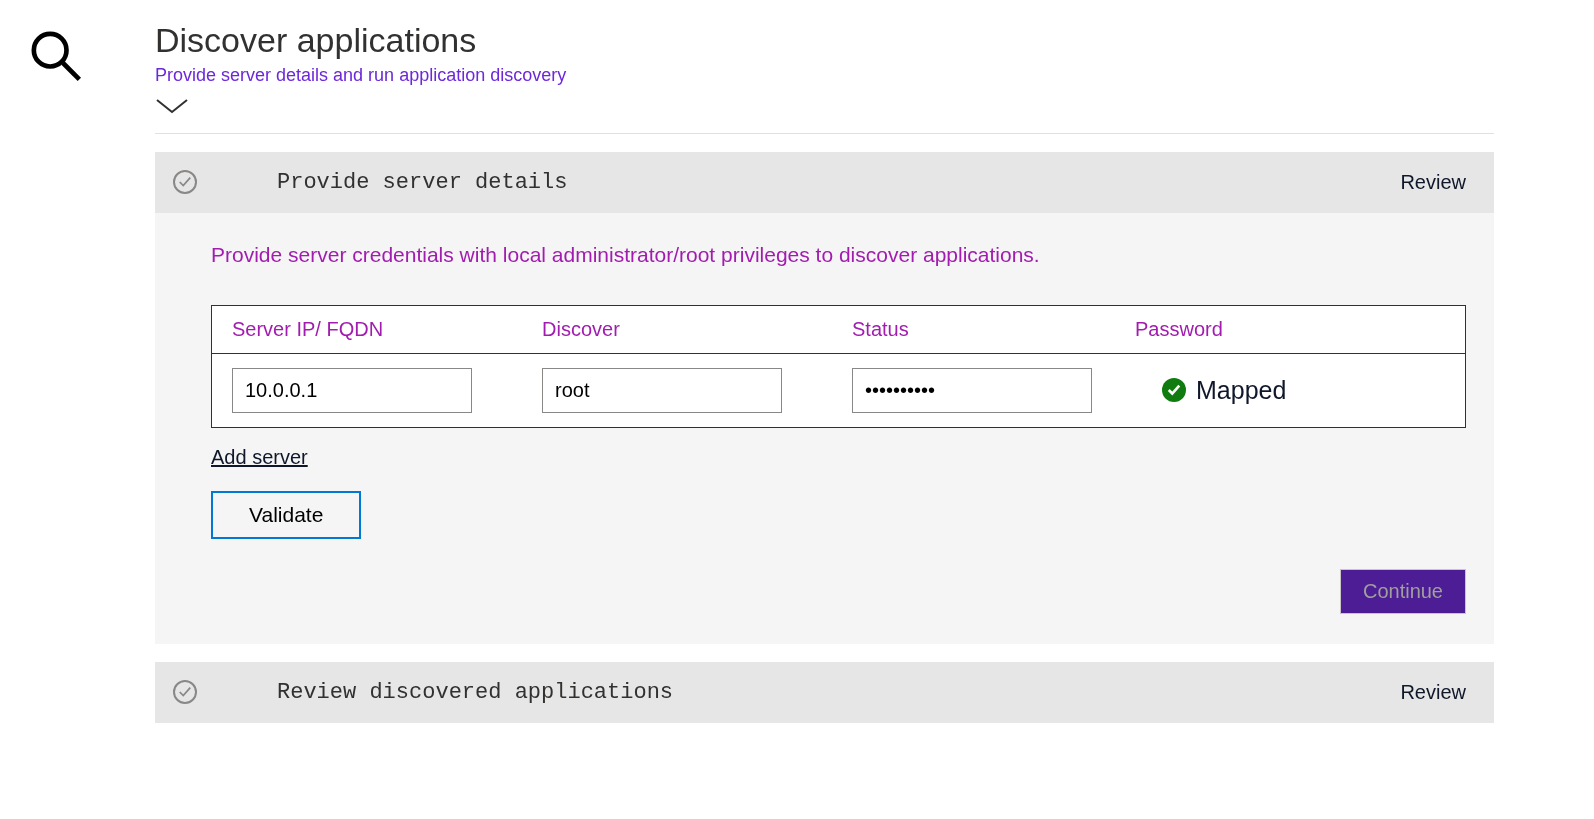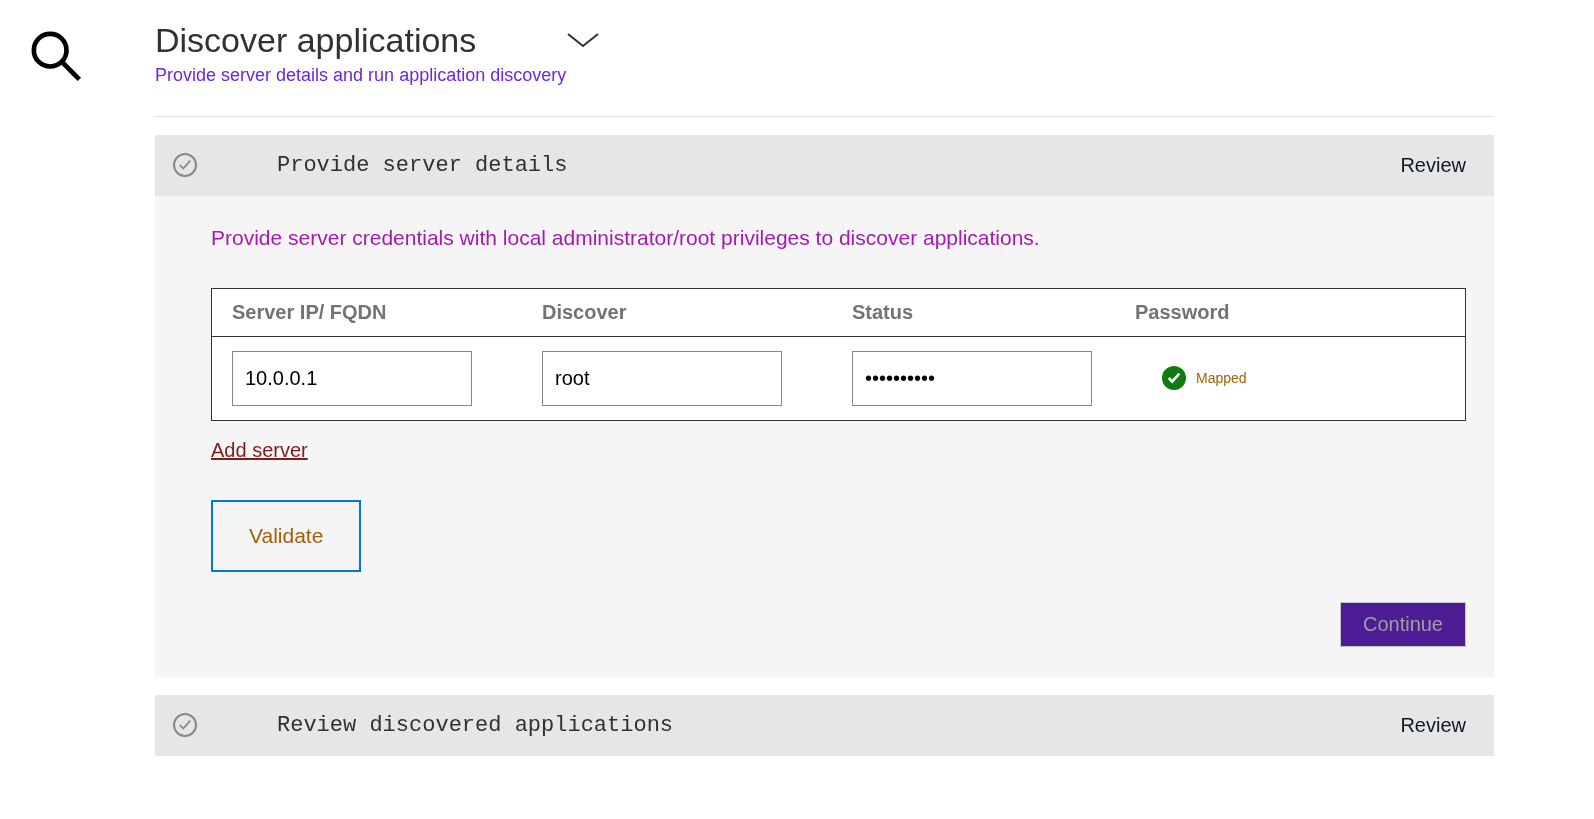--- a/index.html
+++ b/index.html
@@ -28,23 +28,24 @@
     width: 56px;
     height: 56px;
   }
   .main {
     flex: 1;
     padding-right: 100px;
   }
   .header {
     display: flex;
     align-items: flex-start;
-    justify-content: flex-start;
-    padding-bottom: 30px;
+    justify-content: center;
+    padding-bottom: 13px;
     border-bottom: 1px solid #e1e1e1;
+    flex-direction: column;
   }
   .header-titles h1 {
     font-size: 34px;
     font-weight: 400;
     color: #323130;
     line-height: 1.2;
     margin-bottom: 4px;
   }
   .header-titles .subtitle {
     font-size: 18px;
@@ -107,71 +108,71 @@
   .tbl-head, .tbl-row {
     display: flex;
     align-items: center;
     padding: 12px 20px;
   }
   .tbl-head {
     border-bottom: 1px solid #323130;
   }
   .th {
     font-size: 20px;
-    font-weight: 700;
-    color: #737373;
+    font-weight: 400;
+    color: #a21caf;
   }
   .col-ip { width: 310px; }
   .col-user { width: 310px; }
   .col-pass { width: 310px; }
   .col-status { flex: 1; display: flex; align-items: center; gap: 10px; }
   .tbl-row {
     padding-top: 14px;
     padding-bottom: 14px;
   }
   .tbl-row input {
     width: 240px;
-    height: 55px;
+    height: 45px;
     border: 1px solid #8a8886;
     font-size: 20px;
     padding: 0 12px;
     font-family: inherit;
     outline: none;
   }
   .status-ok {
     width: 24px;
     height: 24px;
     background: #107c10;
     border-radius: 50%;
     display: inline-flex;
     align-items: center;
     justify-content: center;
     flex-shrink: 0;
   }
   .status-ok svg { width: 14px; height: 14px; }
   .status-text {
-    font-size: 14px;
-    color: #a16207;
+    font-size: 25px;
+    color: #0f172a;
   }
   .add-link {
     display: inline-block;
     margin-top: 18px;
     font-size: 20px;
-    color: #7f1d1d;
+    color: #0f172a;
     text-decoration: underline;
     cursor: pointer;
   }
   .validate-btn {
     display: inline-block;
-    margin-top: 38px;
+    margin-top: 22px;
     border: 2px solid #0078d4;
-    color: #a16207;
+    color: #000000;
     background: transparent;
     font-size: 21px;
-    padding: 22px 36px;
+    padding: 10px 36px;
     cursor: pointer;
     font-family: inherit;
   }
   .footer-actions {
     display: flex;
     justify-content: flex-end;
     margin-top: 30px;
   }
   .continue-btn {
     border: 1px solid #c8c6c4;

